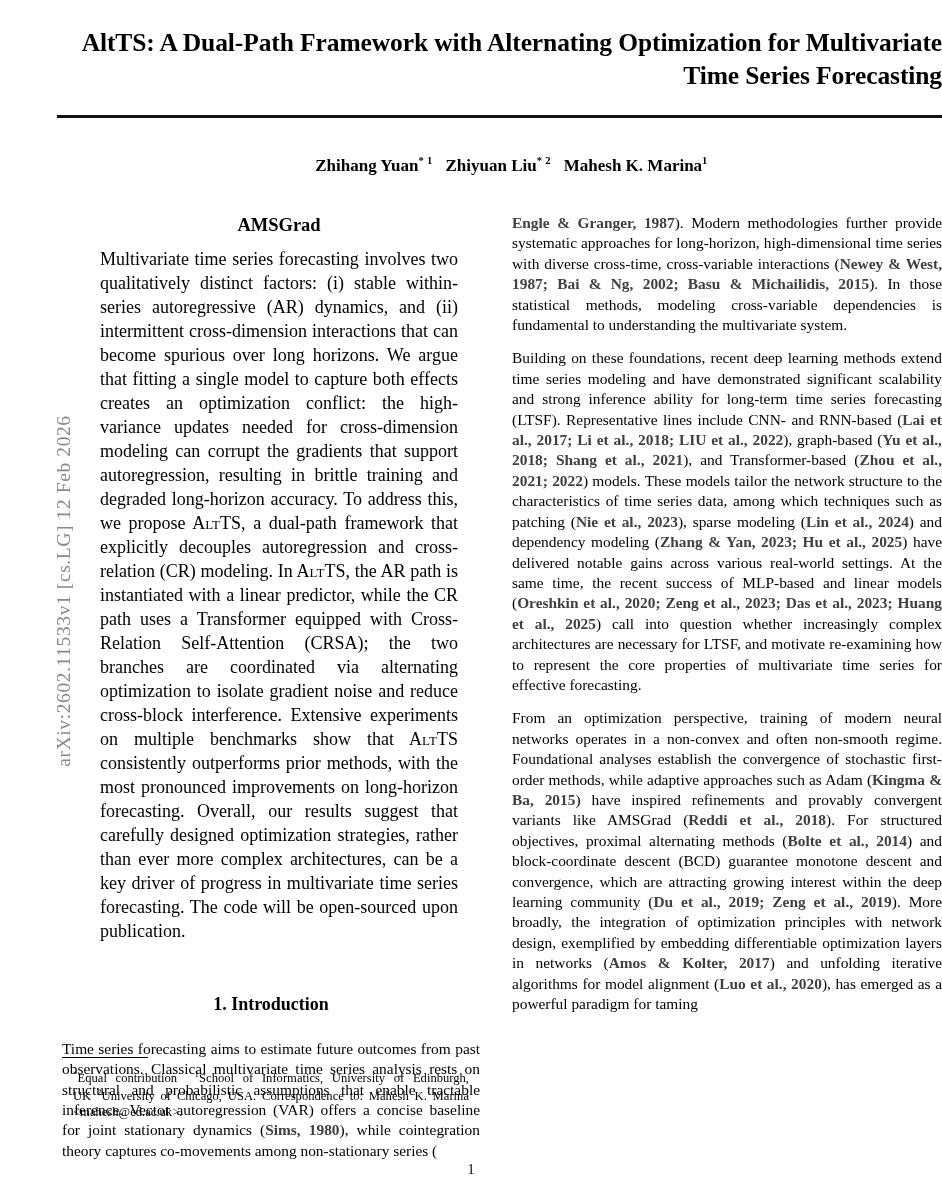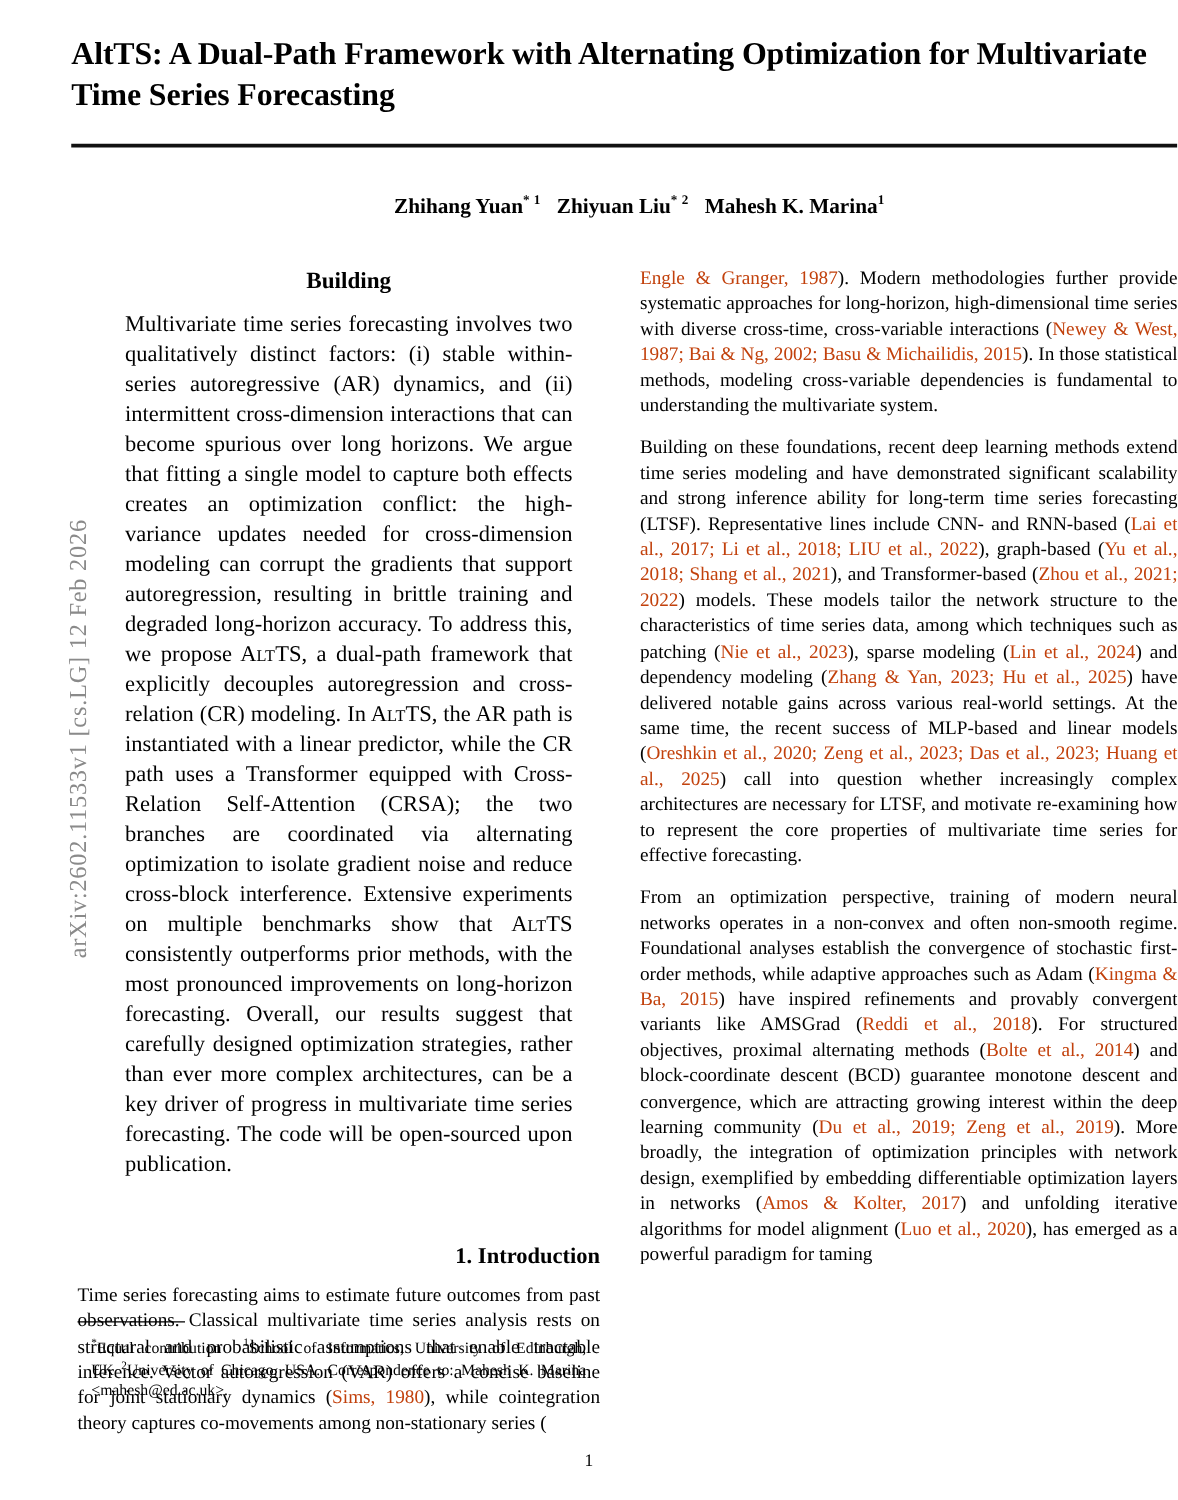--- a/index.html
+++ b/index.html
@@ -41,21 +41,21 @@
   .title-block {
     position: absolute;
     left: 57px;
     top: 26px;
     width: 885px;
   }
   .paper-title {
     font-size: 25.5px;
     font-weight: bold;
     line-height: 1.30;
-    text-align: left;
+    text-align: right;
     margin: 0;
     letter-spacing: -0.1px;
   }
   .title-rule {
     margin-top: 23px;
     border-top: 3.2px solid #111111;
     width: 100%;
   }
 
   .authors {
@@ -106,32 +106,32 @@
   .abstract-body {
     margin: 0;
     font-size: 18px;
     line-height: 1.335;
     text-align: justify;
   }
 
   .sec-head {
     font-size: 18px;
     font-weight: bold;
-    margin: 0 0 10px 0;
-    text-align: right;
+    margin: 0 0 22px 0;
+    text-align: center;
   }
   .intro-wrap {
     margin-top: 50px;
   }
   p.body-par {
     margin: 0 0 11px 0;
   }
   .col-right p.body-par { margin-bottom: 13px; }
 
-  .cite { color: #c2410c; }
+  .cite { color: #404040; font-weight: bold; }
 
   .sc {
     font-variant: small-caps;
     letter-spacing: 0.1px;
   }
 
   
   .footnote {
     position: absolute;
     left: 62px;
@@ -177,21 +177,21 @@
 
   <div class="authors">
     <span><span>Zhihang Yuan</span><sup>* 1</sup></span>&nbsp;&nbsp;
     <span><span>Zhiyuan Liu</span><sup>* 2</sup></span>&nbsp;&nbsp;
     <span><span>Mahesh K. Marina</span><sup>1</sup></span>
   </div>
 
   <div class="col col-left">
 
     <div class="abstract-wrap">
-      <div class="abstract-head">Building</div>
+      <div class="abstract-head">AMSGrad</div>
       <p class="abstract-body"><span>Multivariate time series forecasting involves two qualitatively distinct factors: (i) stable within-series autoregressive (AR) dynamics, and (ii) intermittent cross-dimension interactions that can become spurious over long horizons. We argue that fitting a single model to capture both effects creates an optimization conflict: the high-variance updates needed for cross-dimension modeling can corrupt the gradients that support autoregression, resulting in brittle training and degraded long-horizon accuracy. To address this, we propose A<span class="sc">lt</span>TS, a dual-path framework that explicitly decouples autoregression and cross-relation (CR) modeling. In A<span class="sc">lt</span>TS, the AR path is instantiated with a linear predictor, while the CR path uses a Transformer equipped with Cross-Relation Self-Attention (CRSA); the two branches are coordinated via alternating optimization to isolate gradient noise and reduce cross-block interference. Extensive experiments on multiple benchmarks show that A<span class="sc">lt</span>TS consistently outperforms prior methods, with the most pronounced improvements on long-horizon forecasting. Overall, our results suggest that carefully designed optimization strategies, rather than ever more complex architectures, can be a key driver of progress in multivariate time series forecasting. The code will be open-sourced upon publication.</span></p>
     </div>
 
     <div class="intro-wrap">
       <div class="sec-head">1. Introduction</div>
       <p class="body-par"><span>Time series forecasting aims to estimate future outcomes from past observations. Classical multivariate time series analysis rests on structural and probabilistic assumptions that enable tractable inference. Vector autoregression (VAR) offers a concise baseline for joint stationary dynamics (</span><span class="cite">Sims, 1980</span><span>), while cointegration theory captures co-movements among non-stationary series (</span></p>
     </div>
 
   </div>
 

